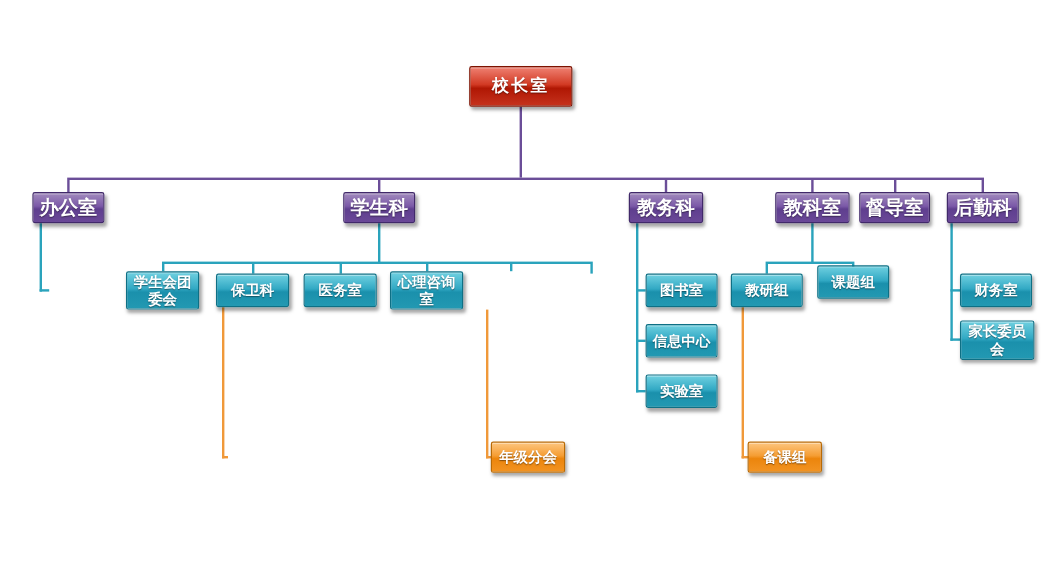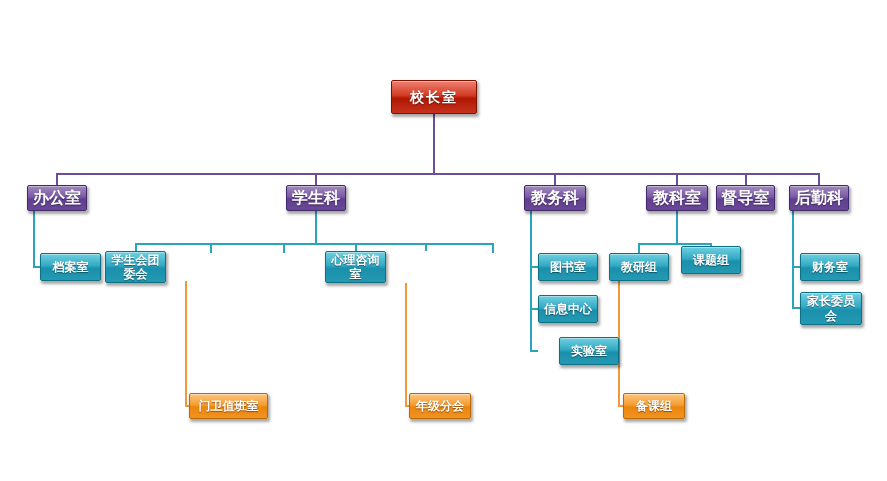--- a/index.html
+++ b/index.html
@@ -1,19 +1,19 @@
 <!DOCTYPE html>
 <html><head>
 <meta charset="utf-8">
 <style>
   html, body { margin: 0; padding: 0; background: #fff; }
   body { font-family: "DejaVu Sans", "Liberation Sans", sans-serif; }
   .canvas {
     position: relative; width: 887px; height: 415px;
-    background: #ffffff; overflow: hidden; margin-top: 25px;
+    background: #ffffff; overflow: hidden;
   }
   .ln { position: absolute; }
   .lp { background: #6b4e98; }
   .lt { background: #2aa3bc; }
   .lo { background: #f0993a; }
   .node {
     position: absolute; display: flex; align-items: center; justify-content: center;
     text-align: center; color: #fff; font-weight: bold; font-size: 12px; line-height: 1.2;
     border-radius: 2px; box-sizing: border-box; padding: 1px 3px;
     border: 1px solid transparent;
@@ -86,28 +86,28 @@
 
   <div class="node red" style="left:391px;top:55px;width:86px;height:34px">校长室</div>
 
   <div class="node purple" style="left:27px;top:160px;width:60px;height:26px">办公室</div>
   <div class="node purple" style="left:286px;top:160px;width:60px;height:26px">学生科</div>
   <div class="node purple" style="left:524px;top:160px;width:62px;height:26px">教务科</div>
   <div class="node purple" style="left:646px;top:160px;width:62px;height:26px">教科室</div>
   <div class="node purple" style="left:716px;top:160px;width:59px;height:26px">督导室</div>
   <div class="node purple" style="left:789px;top:160px;width:60px;height:26px">后勤科</div>
 
-  <div class="node teal" style="left:40px;top:228px;width:61px;height:28px">档案室</div>
   <div class="node teal" style="left:105px;top:226px;width:61px;height:32px">学生会团委会</div>
+  <div class="node teal" style="left:180px;top:228px;width:61px;height:28px">保卫科</div>
+  <div class="node teal" style="left:253px;top:228px;width:61px;height:28px">医务室</div>
   <div class="node teal" style="left:325px;top:226px;width:61px;height:32px">心理咨询室</div>
   <div class="node teal" style="left:538px;top:228px;width:60px;height:28px">图书室</div>
   <div class="node teal" style="left:538px;top:270px;width:60px;height:28px">信息中心</div>
-  <div class="node teal" style="left:559px;top:312px;width:60px;height:28px">实验室</div>
+  <div class="node teal" style="left:538px;top:312px;width:60px;height:28px">实验室</div>
   <div class="node teal" style="left:609px;top:228px;width:60px;height:28px">教研组</div>
   <div class="node teal" style="left:681px;top:221px;width:60px;height:28px">课题组</div>
   <div class="node teal" style="left:800px;top:228px;width:60px;height:28px">财务室</div>
   <div class="node teal" style="left:800px;top:267px;width:62px;height:33px">家长委员会</div>
 
-  <div class="node orange" style="left:189px;top:368px;width:79px;height:26px">门卫值班室</div>
   <div class="node orange" style="left:409px;top:368px;width:62px;height:26px">年级分会</div>
   <div class="node orange" style="left:623px;top:368px;width:62px;height:26px">备课组</div>
 
 </div>
 
 </body></html>

